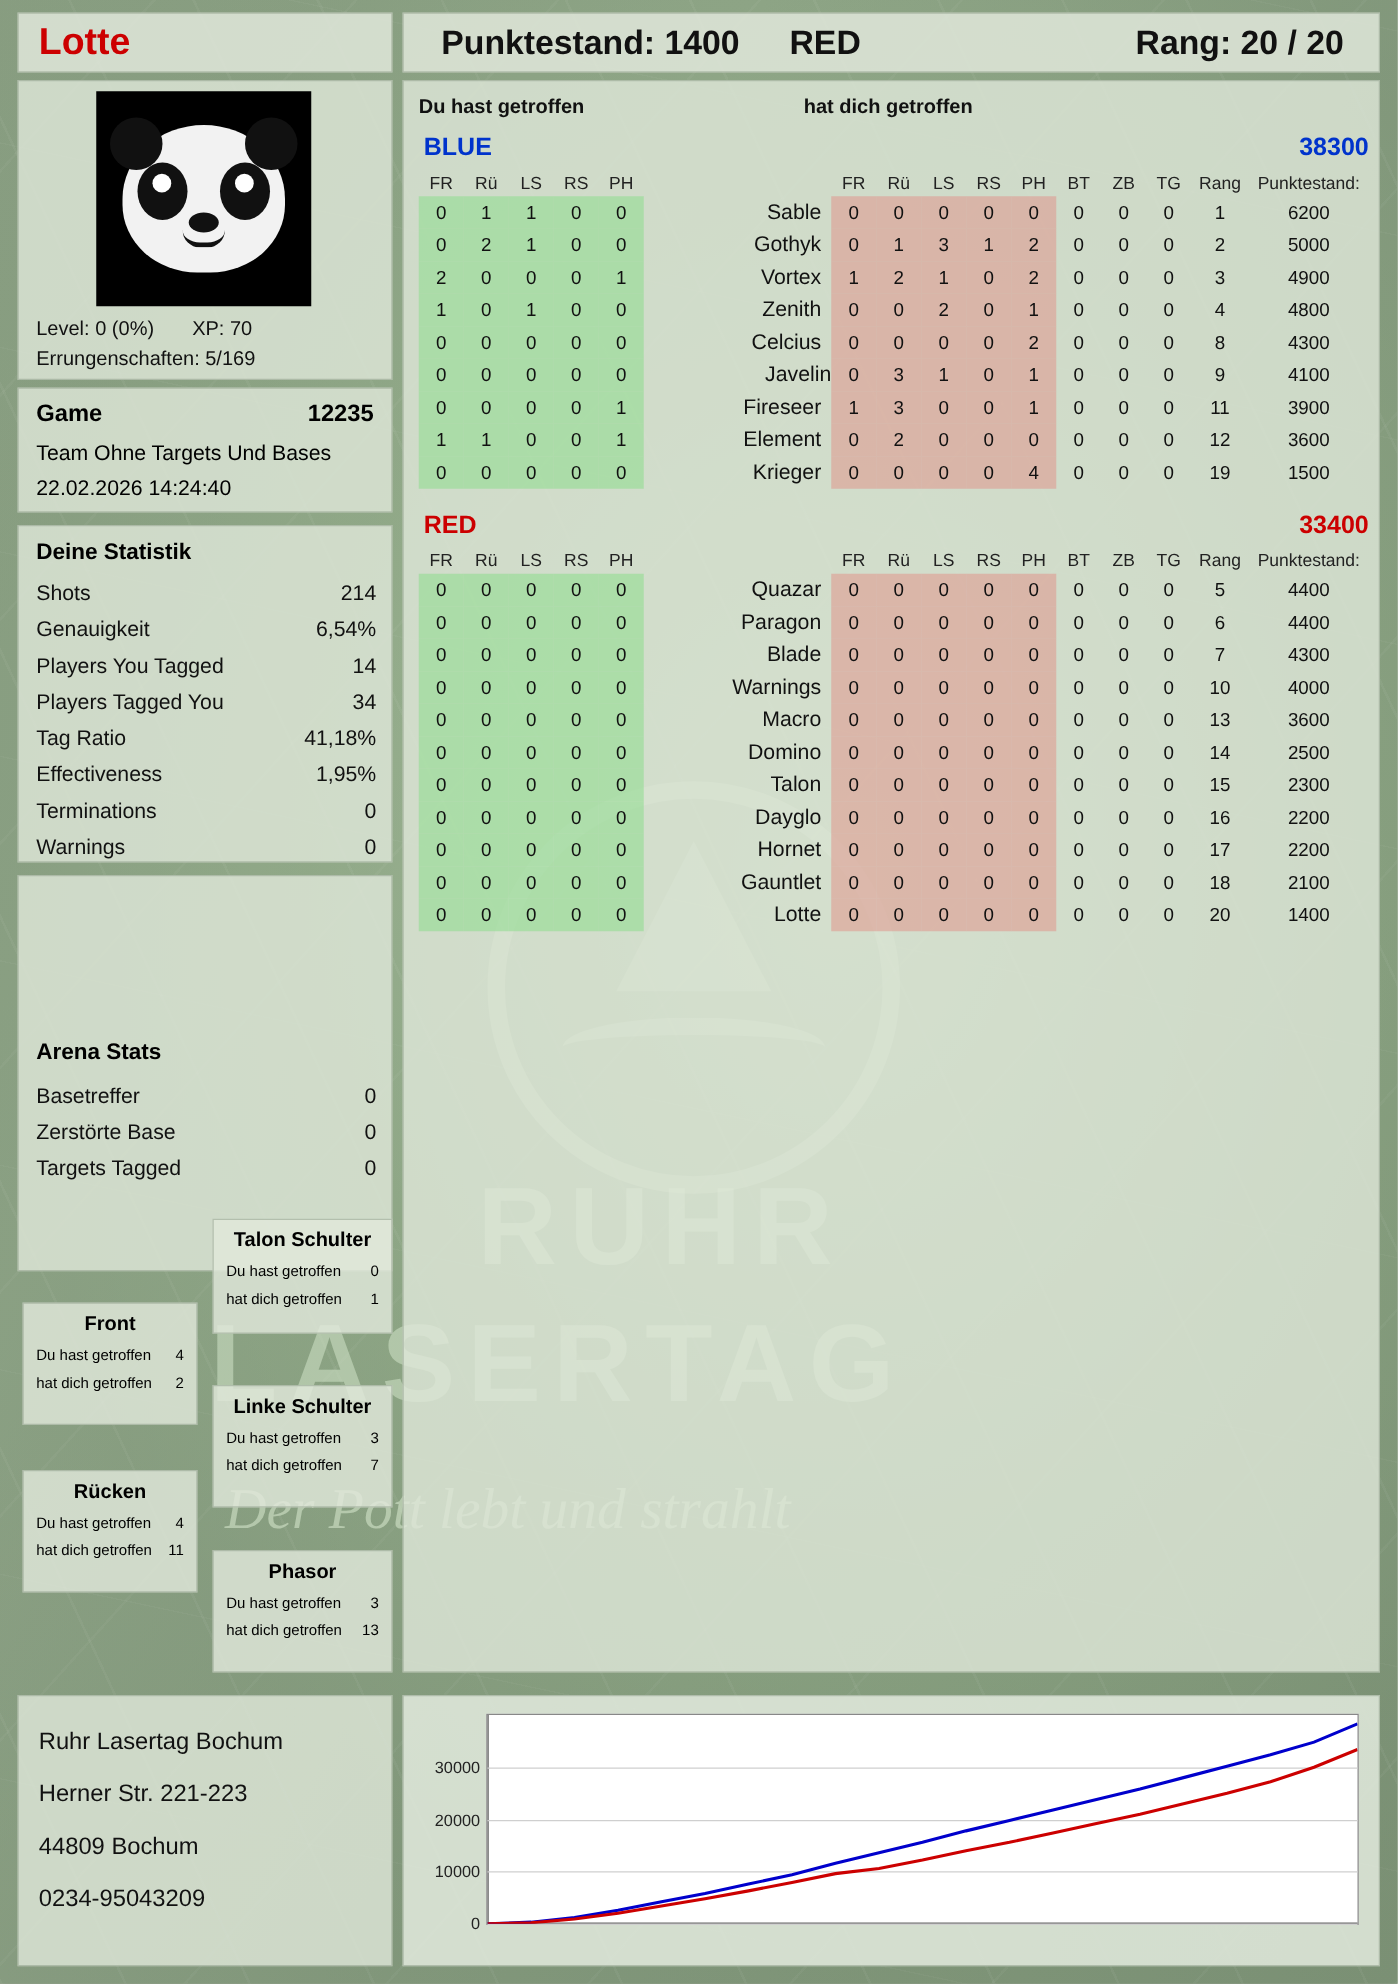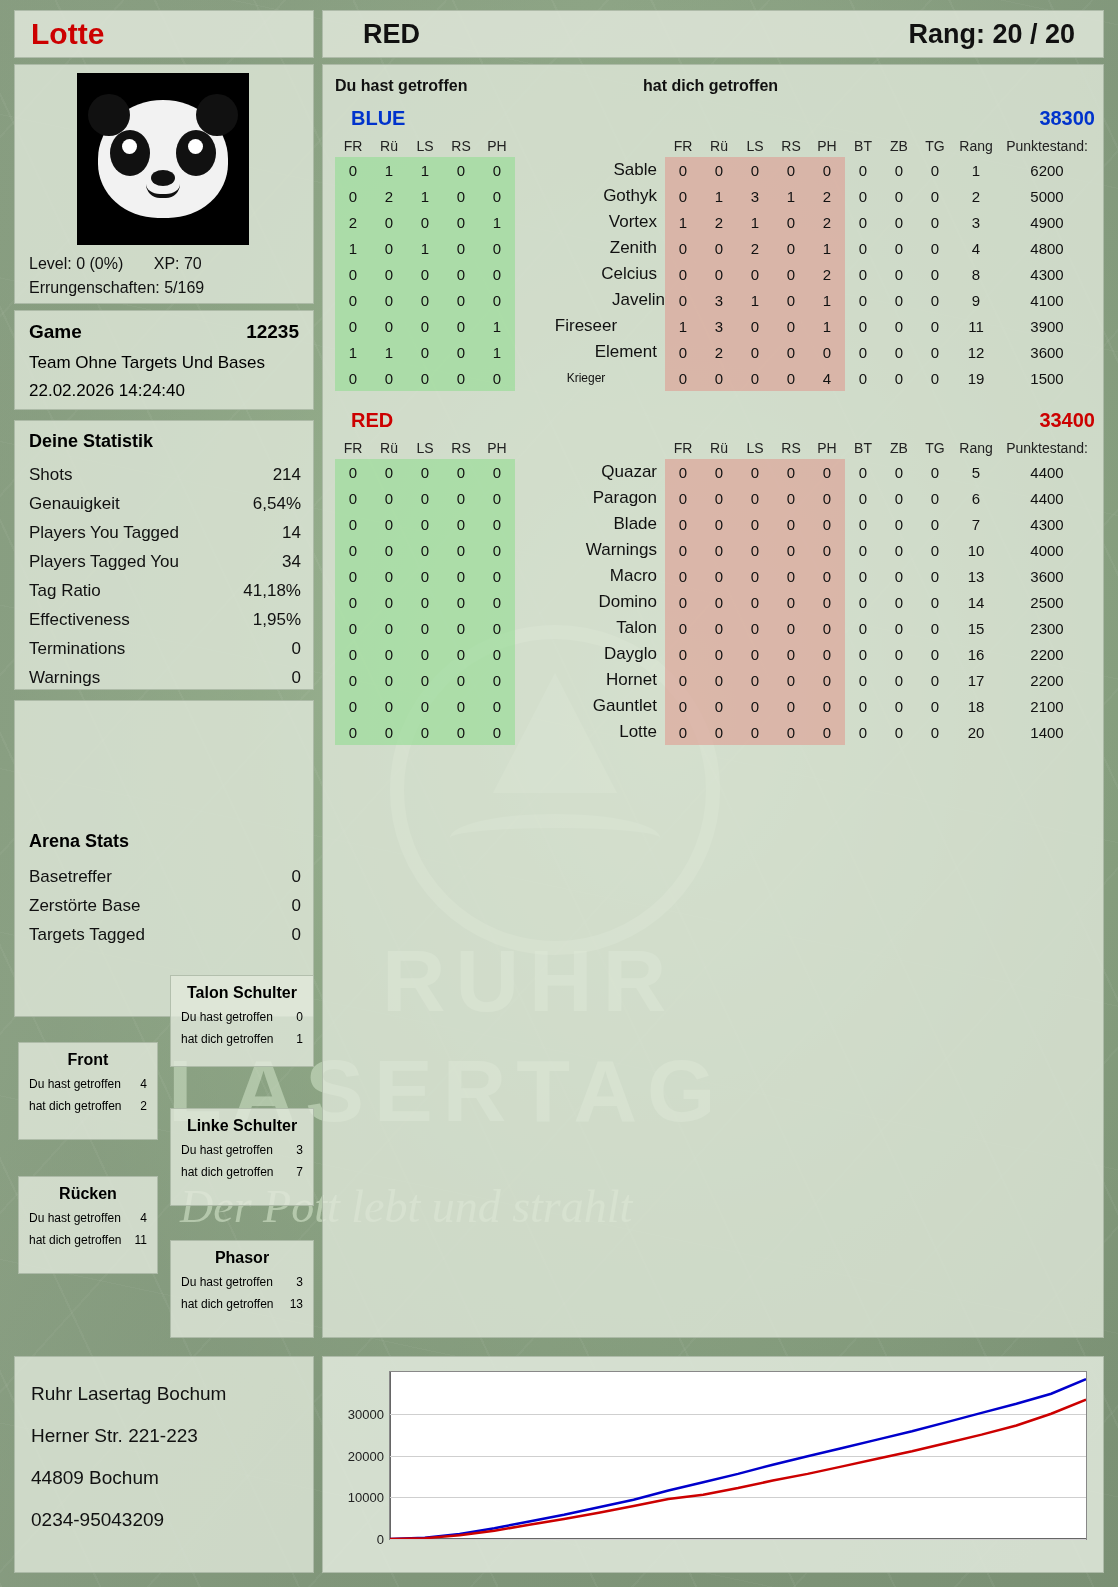--- a/index.html
+++ b/index.html
@@ -136,21 +136,21 @@
   #address .ln { position:absolute; left:16px; font-size:19px; color:#111; }
 
   
   #board { left:322px; top:64px; width:782px; height:1274px; }
   #board-head { position:absolute; left:12px; top:12px; width:760px; }
   .bh { position:absolute; font-size:16px; font-weight:bold; color:#111; }
   #bh-you  { left:0px; top:0px; }
   #bh-them { left:308px; top:0px; }
 
   .teamline { position:absolute; width:760px; left:12px; }
-  .teamline .tname { position:absolute; left:16px; font-size:20px; font-weight:bold; }
+  .teamline .tname { position:absolute; left:4px; font-size:20px; font-weight:bold; }
   .teamline .tscore{ position:absolute; right:0; font-size:20px; font-weight:bold; }
   .blue { color:#0033cc; }
   .red  { color:#cc0000; }
 
   
   table.sb { position:absolute; border-collapse:collapse; font-size:15px; color:#111; }
   table.sb td, table.sb th { padding:0; text-align:center; font-weight:normal; }
   table.sb th { font-size:14px; color:#222; height:22px; }
   table.sb td { height:26px; }
   .cell-green { background: rgba(140,220,140,0.55); }
@@ -174,20 +174,21 @@
 <div id="bg"></div>
 <div class="wm" id="wm-logo"></div>
 <div class="wm" id="wm-ruhr">RUHR</div>
 <div class="wm" id="wm-lasertag">LASERTAG</div>
 <div class="wm" id="wm-slogan">Der Pott lebt und strahlt</div>
 
 <div id="name-box" class="panel">
   <span id="player-name">Lotte</span>
 </div>
 <div id="score-bar" class="panel">
+  <span class="sb-score">Punktestand: 1400</span>
   <span class="sb-team">RED</span>
   <span class="sb-rank">Rang: 20 / 20</span>
 </div>
 
 <div id="left-top" class="panel">
   <div id="avatar">
     <div class="panda-face">
       <div class="panda-ear l"></div>
         <div class="panda-ear r"></div>
       <div class="panda-eye l">
@@ -409,21 +410,21 @@
             <td style="width: 36px;">0</td>
             <td class="rangc">9</td>
             <td class="pts">4100</td>
           </tr>
           <tr>
             <td class="cell-green" style="width: 36px;">0</td>
             <td class="cell-green" style="width: 36px;">0</td>
             <td class="cell-green" style="width: 36px;">0</td>
             <td class="cell-green" style="width: 36px;">0</td>
             <td class="cell-green" style="width: 36px;">1</td>
-            <td style="width: 150px; text-align: center; padding-right: 8px; font-size: 17px;">Fireseer</td>
+            <td style="width: 150px; text-align: right; padding-right: 8px; font-size: 17px;">Fireseer</td>
             <td class="cell-red" style="width: 36px;">1</td>
             <td class="cell-red" style="width: 36px;">3</td>
             <td class="cell-red" style="width: 36px;">0</td>
             <td class="cell-red" style="width: 36px;">0</td>
             <td class="cell-red" style="width: 36px;">1</td>
             <td style="width: 36px;">0</td>
             <td style="width: 36px;">0</td>
             <td style="width: 36px;">0</td>
             <td class="rangc">11</td>
             <td class="pts">3900</td>
@@ -445,21 +446,21 @@
             <td style="width: 36px;">0</td>
             <td class="rangc">12</td>
             <td class="pts">3600</td>
           </tr>
           <tr>
             <td class="cell-green" style="width: 36px;">0</td>
             <td class="cell-green" style="width: 36px;">0</td>
             <td class="cell-green" style="width: 36px;">0</td>
             <td class="cell-green" style="width: 36px;">0</td>
             <td class="cell-green" style="width: 36px;">0</td>
-            <td style="width: 150px; padding-right: 8px; font-size: 12px; margin-top: 44px;">Krieger</td>
+            <td style="width: 150px; text-align: right; padding-right: 8px; font-size: 17px; margin-top: 44px;">Krieger</td>
             <td class="cell-red" style="width: 36px;">0</td>
             <td class="cell-red" style="width: 36px;">0</td>
             <td class="cell-red" style="width: 36px;">0</td>
             <td class="cell-red" style="width: 36px;">0</td>
             <td class="cell-red" style="width: 36px;">4</td>
             <td style="width: 36px;">0</td>
             <td style="width: 36px;">0</td>
             <td style="width: 36px;">0</td>
             <td class="rangc">19</td>
             <td class="pts">1500</td>

